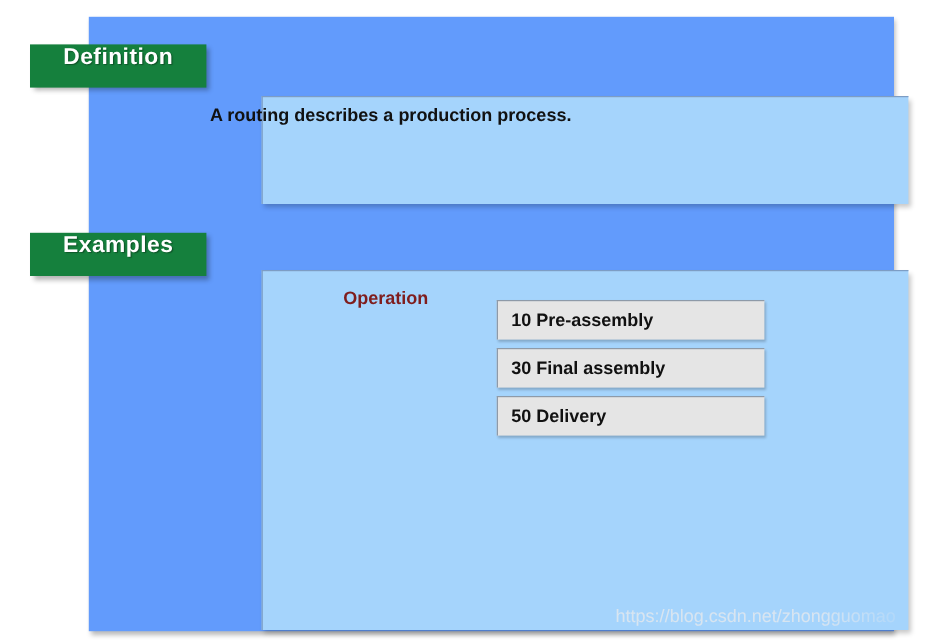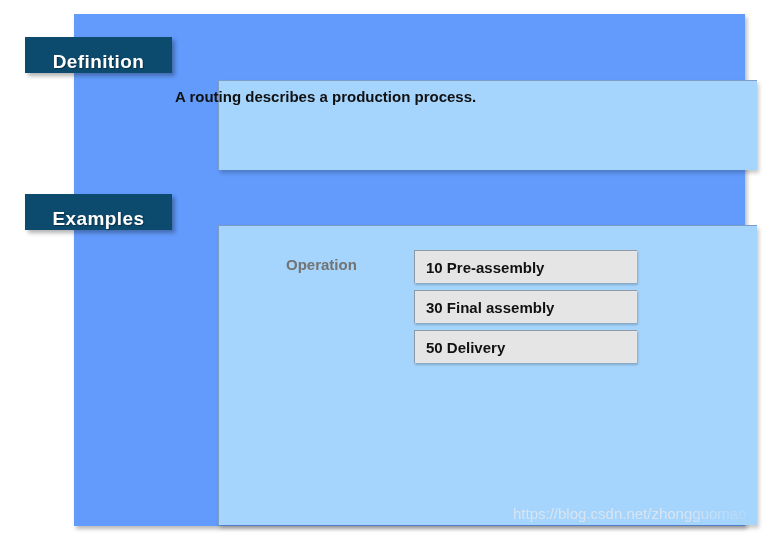--- a/index.html
+++ b/index.html
@@ -48,27 +48,27 @@
   .inner-panel.examples {
     left: 144px;
     top: 211px;
     width: 538px;
     height: 299px;
   }
 
   
   .tab {
     position: absolute;
-    background: #0c4a6e;
+    background: #15803d;
     color: #ffffff;
     font-weight: bold;
     font-size: 19px;
     letter-spacing: 0.4px;
     display: flex;
-    align-items: flex-end;
+    align-items: flex-start;
     justify-content: center;
     box-shadow: 3px 3px 4px rgba(0,0,0,0.30);
     text-shadow: 1px 1px 1px rgba(0,0,0,0.35);
   }
   .tab.definition {
     left: 25px;
     top: 37px;
     width: 147px;
     height: 36px;
   }
@@ -88,24 +88,24 @@
     font-weight: bold;
     color: #111111;
     white-space: nowrap;
     text-align: center;
   }
 
   
   .operation-label {
     position: absolute;
     left: 286px;
-    top: 256px;
+    top: 240px;
     font-size: 15px;
     font-weight: bold;
-    color: #737373;
+    color: #7f1d1d;
     white-space: nowrap;
   }
   .op-list {
     position: absolute;
     left: 414px;
     top: 250px;
     width: 223px;
   }
   .op-box {
     box-sizing: border-box;

